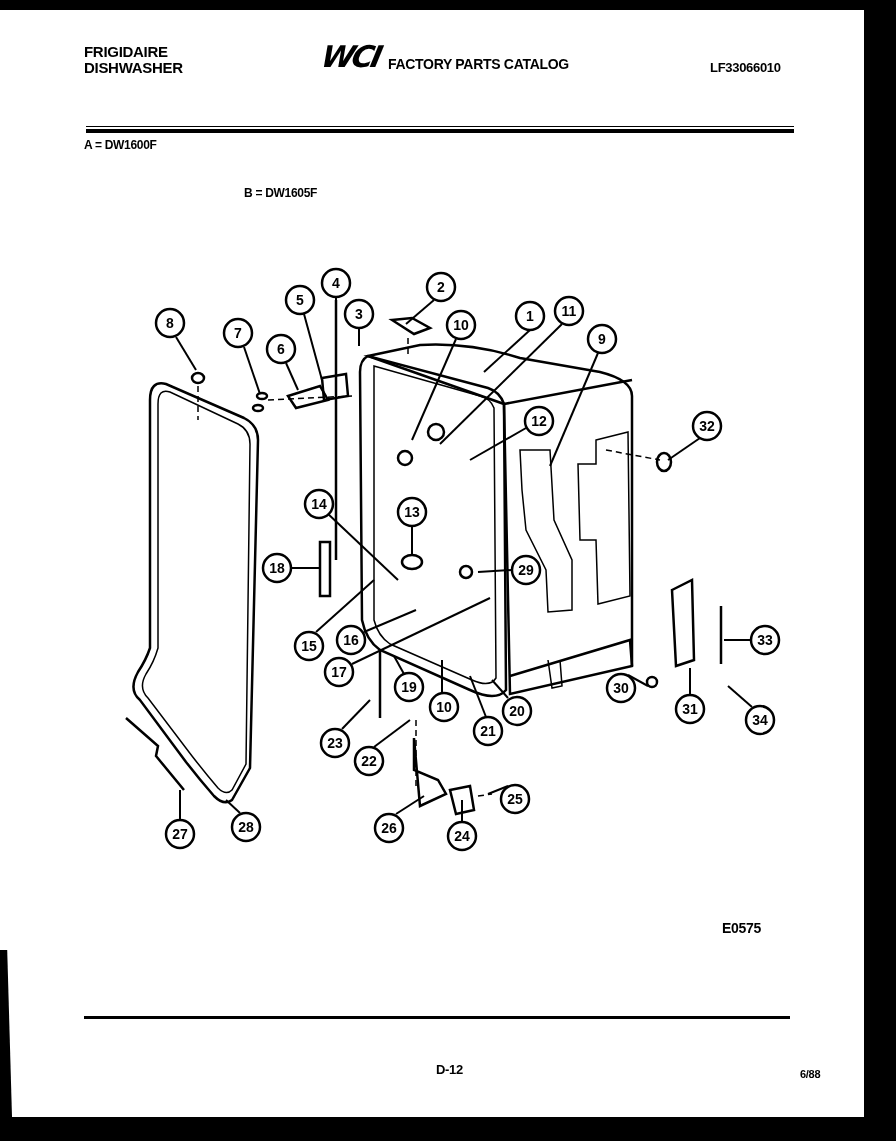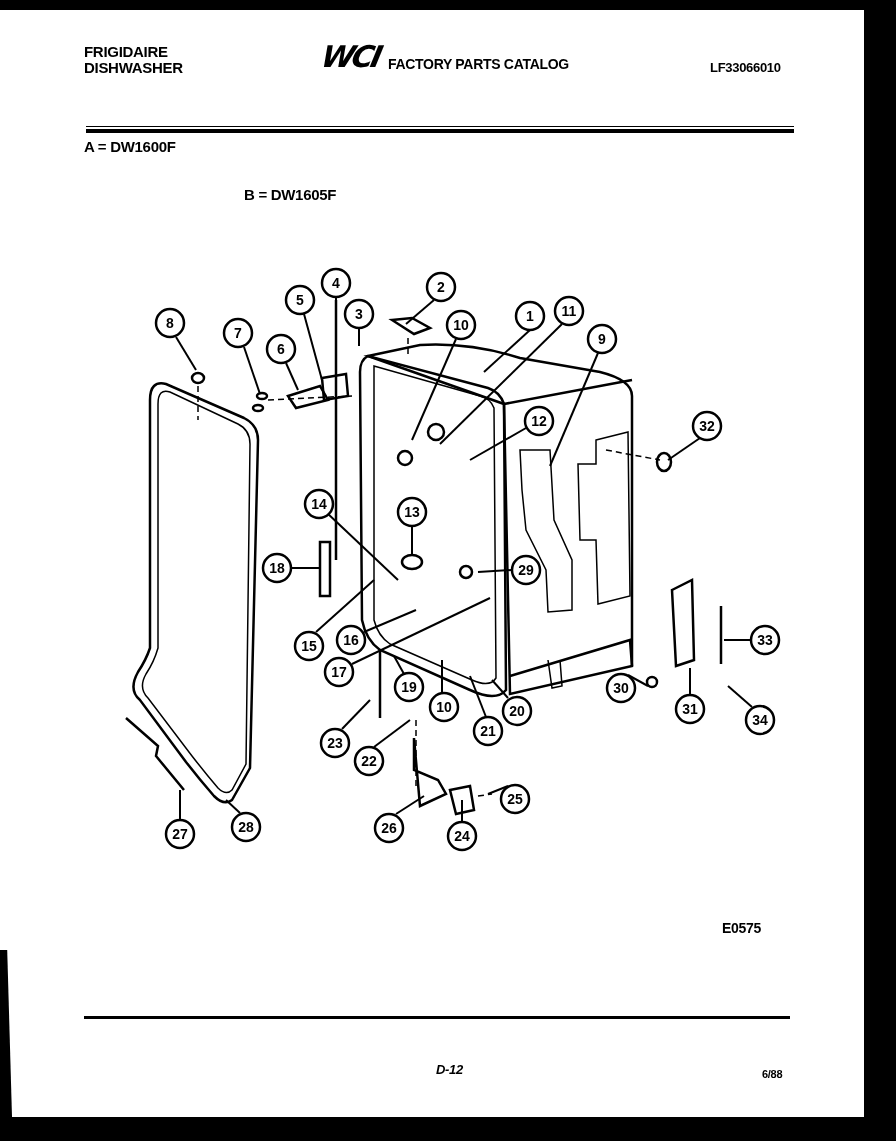--- a/index.html
+++ b/index.html
@@ -7,25 +7,25 @@
          font-family:"Liberation Sans", sans-serif; }
   .paper { position:absolute; left:0; top:10px; width:864px; height:1107px; background:#fff; }
   .txt { position:absolute; font-weight:bold; color:#000; letter-spacing:-0.3px; }
   .brand { left:84px; top:44px; font-size:15px; line-height:16px; }
   .logo { position:absolute; left:322px; top:42px; font-size:30px; font-style:italic; font-weight:900;
           letter-spacing:-3px; transform:skewX(-12deg); font-family:"DejaVu Sans", sans-serif; line-height:30px; }
   .catalog { left:388px; top:56px; font-size:14px; }
   .catno { left:710px; top:60px; font-size:13px; }
   .rule-top { position:absolute; left:86px; top:129px; width:708px; height:4px; background:#000; }
   .rule-top2 { position:absolute; left:86px; top:126px; width:708px; height:1px; background:#000; }
-  .model { top:138px; font-size:15px; }
+  .model { top:138px; font-size:12px; }
   .fig { left:722px; top:920px; font-size:14px; }
   .rule-bot { position:absolute; left:84px; top:1016px; width:706px; height:3px; background:#000; }
-  .page { left:436px; top:1062px; font-size:13px; font-style:italic; }
-  .date { left:762px; top:1068px; font-size:11px; }
+  .page { left:436px; top:1062px; font-size:13px; }
+  .date { left:800px; top:1068px; font-size:11px; }
   .diagram { position:absolute; left:0; top:0; width:864px; height:1117px; }
   .callout circle { fill:#fff; stroke:#000; stroke-width:2.5; }
   .callout text { font-family:"Liberation Sans", sans-serif; font-weight:bold; font-size:14px; text-anchor:middle; dominant-baseline:central; }
   .lead { stroke:#000; stroke-width:2; fill:none; }
   .part { stroke:#000; fill:none; stroke-width:2.5; }
   .thin { stroke:#000; fill:none; stroke-width:1.5; }
   .dash { stroke:#000; fill:none; stroke-width:1.5; stroke-dasharray:6 4; }
   .scan-left { position:absolute; left:0; top:950px; width:12px; height:167px; background:#000; clip-path:polygon(0 0,60% 0,100% 100%,0 100%); }
 </style>
 </head>

